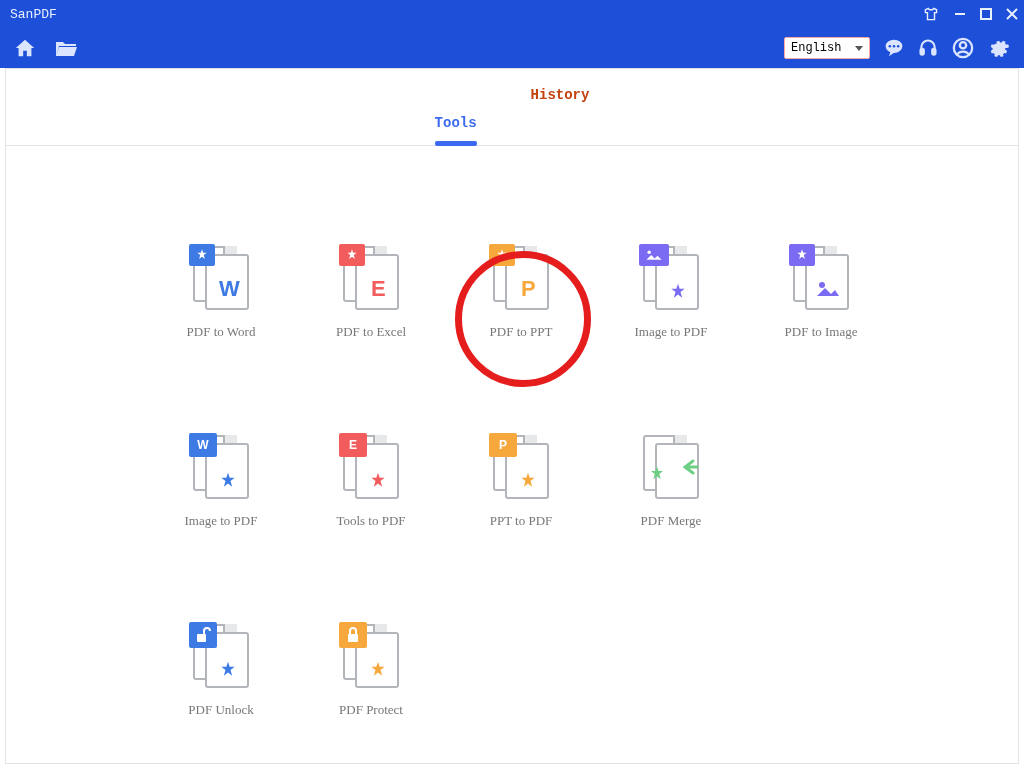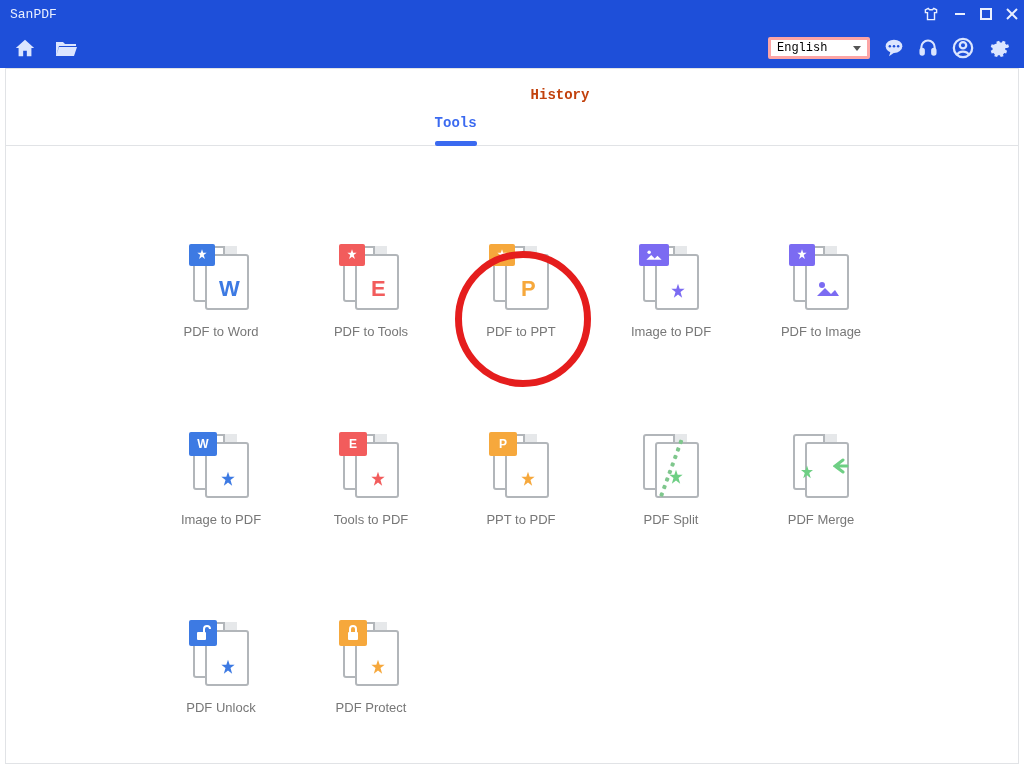--- a/index.html
+++ b/index.html
@@ -33,24 +33,24 @@
     display: flex;
     align-items: center;
     justify-content: space-between;
     padding: 0 14px;
   }
   .toolbar-left { display: flex; align-items: center; gap: 18px; }
   .toolbar-right { display: flex; align-items: center; gap: 14px; }
   .tool-icon { color: #dbe5ff; cursor: pointer; display: inline-flex; align-items: center; }
 
   .lang-select {
-    width: 102px;
+    width: 86px;
     height: 22px;
     background: #ffffff;
-    border: 3px solid #fca5a5;
+    border: 1px solid #fca5a5;
     border-radius: 2px;
     font-size: 12px;
     font-family: "Courier New", monospace;
     display: flex;
     align-items: center;
     justify-content: space-between;
     padding: 0 6px;
     cursor: pointer;
     gap: 7px;
   }
@@ -115,21 +115,21 @@
     flex-direction: column;
     align-items: center;
     cursor: pointer;
     position: relative;
   }
   .tile-label {
     margin-top: 14px;
     font-size: 13px;
     color: #777;
     white-space: nowrap;
-    font-family: Liberation Sans, sans-serif;
+    font-family: Liberation Serif, serif;
   }
 
   
   .doc {
     width: 56px;
     height: 64px;
     position: relative;
   }
   .page {
     position: absolute;
@@ -324,21 +324,21 @@
               <div class="fold"></div>
             </div>
           <div class="page front"></div>
           <div class="badge topleft" style="background:#f25c5c">
             <svg width="14" height="14" viewBox="0 0 24 24">
                 <path fill="#fff" d="M12 2l2 6h6l-5 4 2 7-5-4-5 4 2-7-5-4h6z"></path>
               </svg>
           </div>
           <span class="letter" style="color:#f25c5c;left:28px;top:30px;">E</span>
         </div>
-        <div class="tile-label">PDF to Tools</div>
+        <div class="tile-label">PDF to Excel</div>
       </div>
 
       <div class="tile">
         <div class="doc">
           <div class="page back">
               <div class="fold"></div>
             </div>
           <div class="page front"></div>
           <div class="badge topleft" style="background:#f6a83c">
             <svg width="14" height="14" viewBox="0 0 24 24">
@@ -431,42 +431,20 @@
           <div class="badge topleft" style="background:#f6a83c;width:28px;height:24px;">
               <span style="font-weight:bold;font-family:Arial;color:#fff;">P</span>
             </div>
           <svg class="pdfmark" style="left:24px;top:36px;" width="22" height="20" viewBox="0 0 24 24">
               <path fill="#f6a83c" d="M12 2l2 6h6l-5 4 2 7-5-4-5 4 2-7-5-4h6z"></path>
             </svg>
         </div>
         <div class="tile-label">PPT to PDF</div>
       </div>
 
-      <div class="tile">
-        <div class="doc">
-          <div class="page back">
-              <div class="fold"></div>
-            </div>
-          <div class="page front"></div>
-          <svg class="pdfmark" style="left:22px;top:34px;" width="22" height="20" viewBox="0 0 24 24">
-              <path fill="#6ecf84" d="M12 2l2 6h6l-5 4 2 7-5-4-5 4 2-7-5-4h6z"></path>
-            </svg>
-          <div class="split-line">
-            <div class="split-dot"></div>
-              <div class="split-dot"></div>
-              <div class="split-dot"></div>
-            <div class="split-dot"></div>
-              <div class="split-dot"></div>
-              <div class="split-dot"></div>
-            <div class="split-dot"></div>
-              <div class="split-dot"></div>
-          </div>
-        </div>
-        <div class="tile-label">PDF Split</div>
-      </div>
 
       <div class="tile">
         <div class="doc">
           <div class="page back">
               <div class="fold"></div>
             </div>
           <div class="page front"></div>
           <svg class="pdfmark" style="left:4px;top:30px;" width="20" height="18" viewBox="0 0 24 24">
               <path fill="#6ecf84" d="M12 2l2 6h6l-5 4 2 7-5-4-5 4 2-7-5-4h6z"></path>
             </svg>

